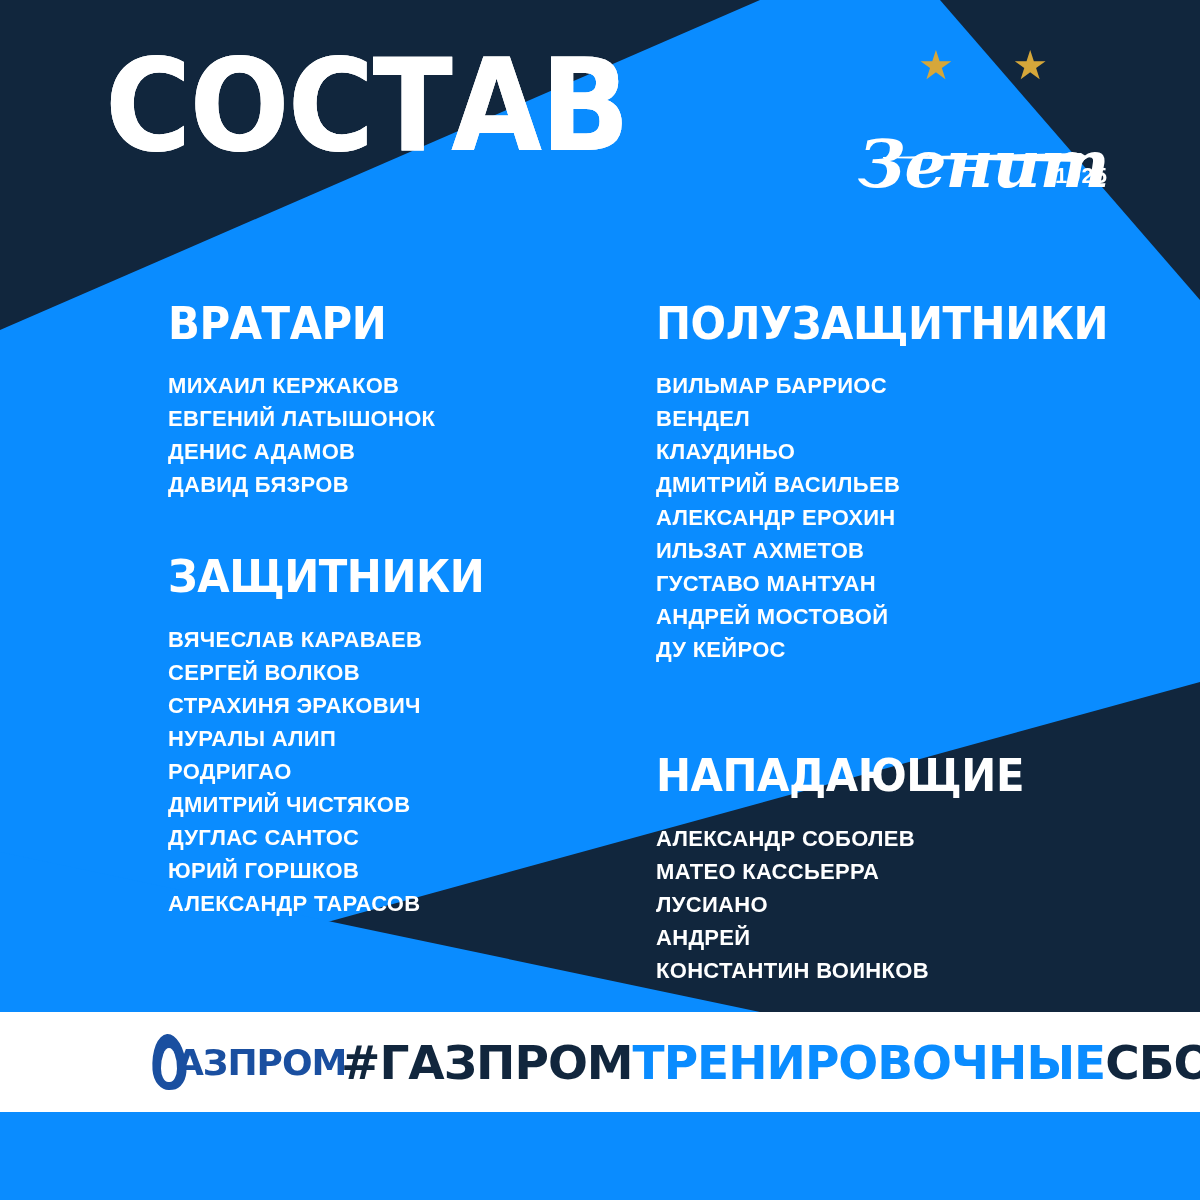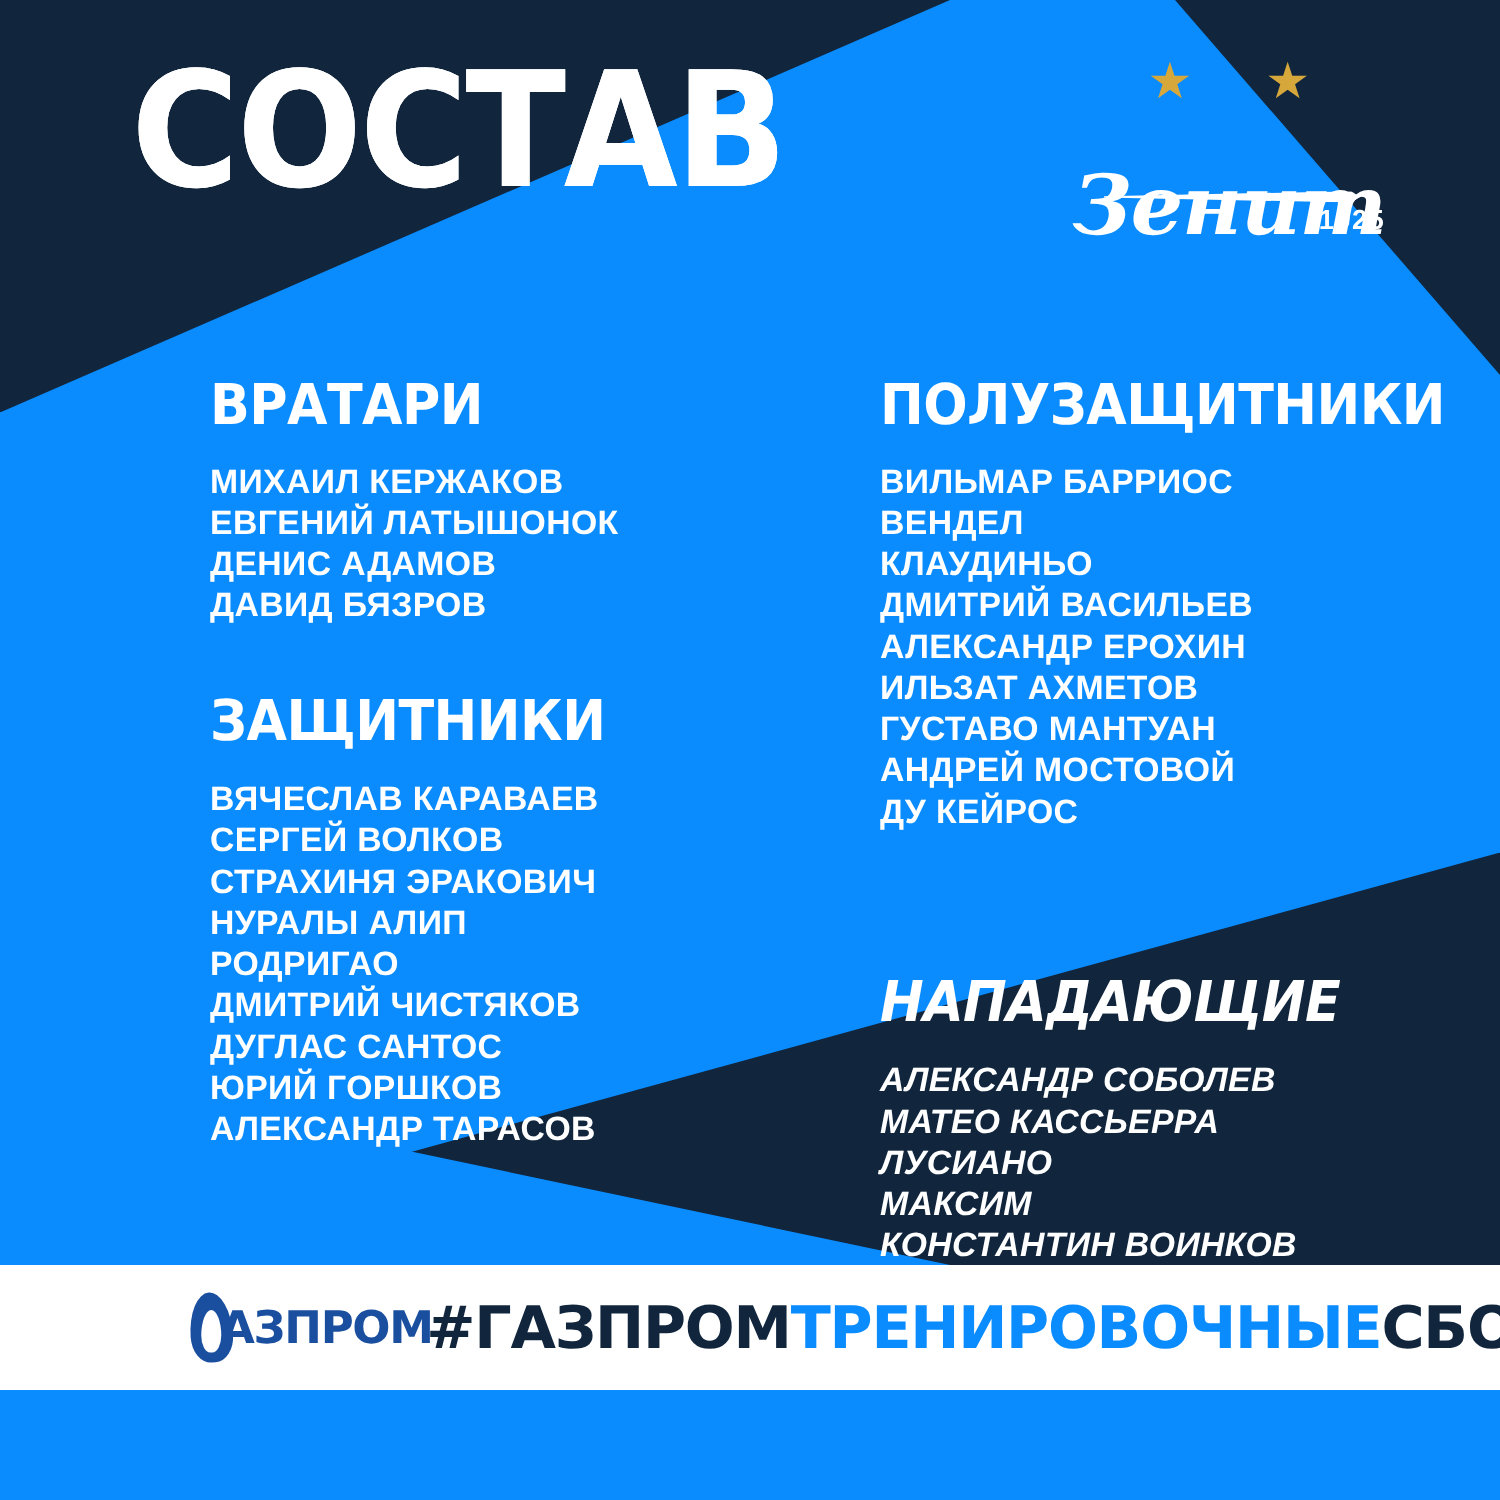--- a/index.html
+++ b/index.html
@@ -129,46 +129,46 @@
     font-size: 22px;
     letter-spacing: 1px;
   }
 
   
   .col {
     position: absolute;
     top: 300px;
   }
   .col-left { left: 168px; width: 430px; }
-  .col-right { left: 704px; width: 470px; }
+  .col-right { left: 656px; width: 470px; }
 
   .group { margin-bottom: 46px; }
   .group-title {
     font-family: "DejaVu Sans", sans-serif;
     font-weight: bold;
     font-size: 45px;
     line-height: 1.05;
     color: #ffffff;
     letter-spacing: -0.5px;
     transform: scaleX(0.93);
     transform-origin: left center;
     margin-bottom: 22px;
   }
   .player {
     font-family: "Liberation Sans", sans-serif;
     font-weight: bold;
-    font-size: 27px;
+    font-size: 22px;
     line-height: 33px;
     color: #ffffff;
     letter-spacing: 0.3px;
     white-space: nowrap;
   }
 
   .group.defenders { margin-top: 52px; }
-  .group.forwards { margin-top: 112px; font-style: italic; }
+  .group.forwards { margin-top: 86px; }
 
   
   .footer {
     position: absolute;
     left: 0;
     bottom: 0;
     width: 1200px;
     height: 100px;
     background: #ffffff;
     display: flex;
@@ -291,21 +291,21 @@
       <div class="player">ГУСТАВО МАНТУАН</div>
       <div class="player">АНДРЕЙ МОСТОВОЙ</div>
       <div class="player">ДУ КЕЙРОС</div>
     </div>
 
     <div class="group forwards">
       <div class="group-title">НАПАДАЮЩИЕ</div>
       <div class="player">АЛЕКСАНДР СОБОЛЕВ</div>
       <div class="player">МАТЕО КАССЬЕРРА</div>
       <div class="player">ЛУСИАНО</div>
-      <div class="player">МАКСИМ</div>
+      <div class="player">АНДРЕЙ</div>
       <div class="player">КОНСТАНТИН ВОИНКОВ</div>
     </div>
 
   </div>
 
   <div class="footer">
     <div class="gazprom-logo">
       <div class="flame">
         <div class="outer"></div>
         <div class="inner"></div>

